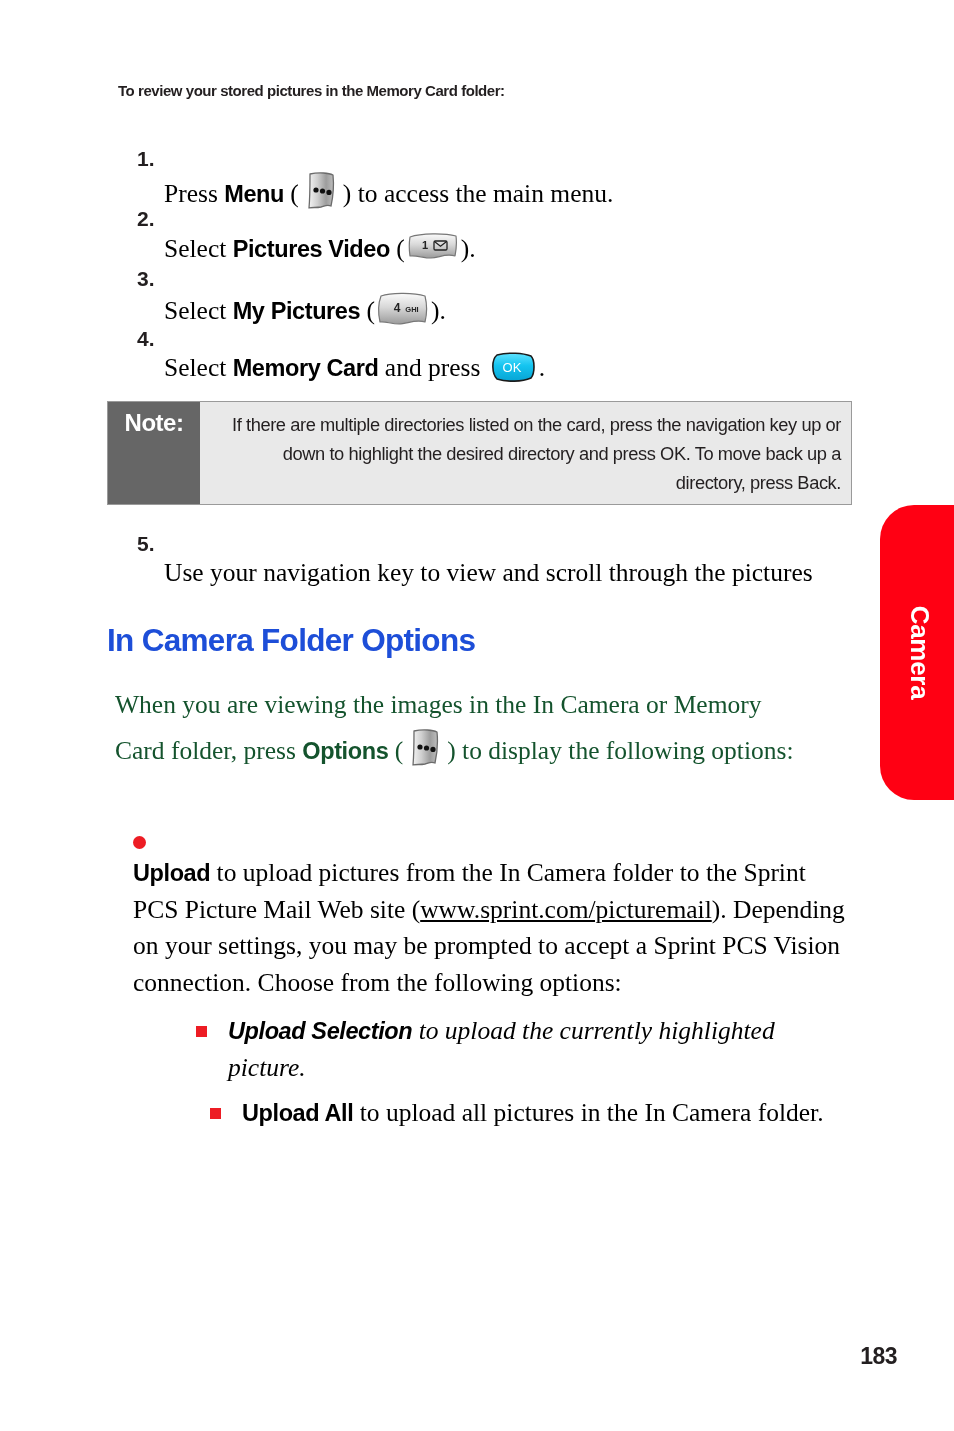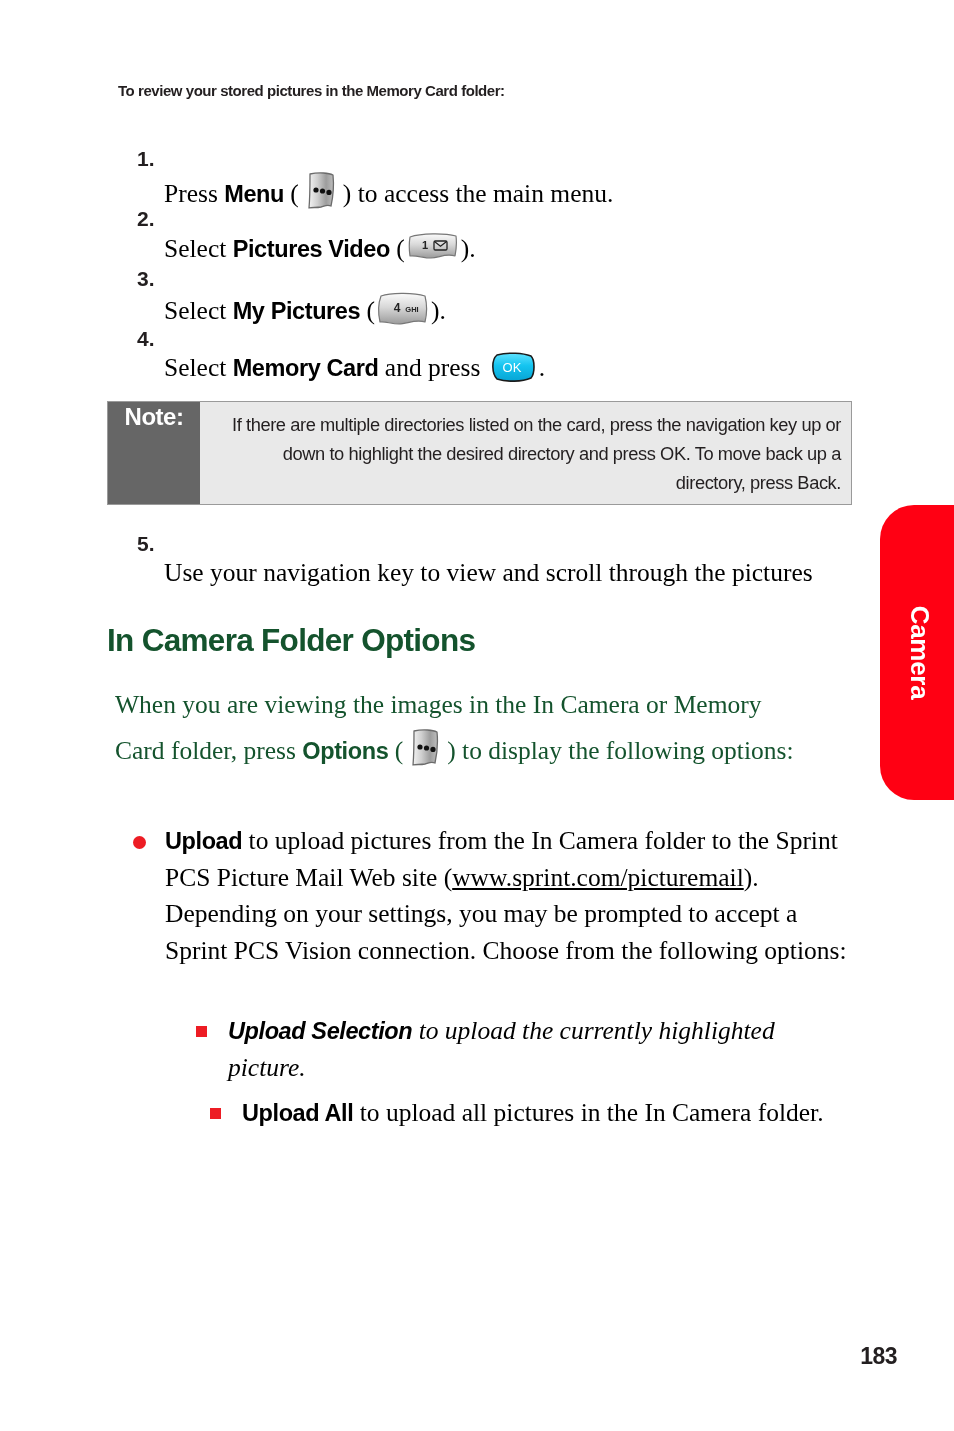--- a/index.html
+++ b/index.html
@@ -87,21 +87,21 @@
     background: #e9e9e9;
     display: flex;
     align-items: stretch;
   }
   #note-label-cell {
     flex: 0 0 92px;
     background: #666666;
     display: flex;
     align-items: flex-start;
     justify-content: center;
-    padding-top: 1px;
+    padding-top: 7px;
     box-sizing: border-box;
   }
   #note-label-text {
     font-family: "Liberation Sans", sans-serif;
     font-weight: bold;
     font-size: 24px;
     letter-spacing: -0.5px;
     color: #ffffff;
   }
   #note-text {
@@ -118,21 +118,21 @@
 
   
   #section-heading {
     position: absolute;
     left: 107px;
     top: 622px;
     font-family: "Liberation Sans", sans-serif;
     font-weight: bold;
     font-size: 31.5px;
     letter-spacing: -0.7px;
-    color: #14532d;
+    color: #1d4ed8;
     white-space: nowrap;
   }
 
   
   #intro-para {
     position: absolute;
     left: 115px;
     top: 682px;
     width: 700px;
     font-family: "Liberation Serif", serif;
@@ -163,21 +163,21 @@
     height: 11px;
     background: #ed1c24;
   }
   .bullet-body {
     flex: 1 1 auto;
     font-family: "Liberation Serif", serif;
     font-size: 25.5px;
     line-height: 36.5px;
     color: #000;
   }
-  #bullet-upload { left: 133px; top: 823px; width: 722px; }
+  #bullet-upload { left: 133px; top: 823px; width: 722px; flex-direction: column; }
   #bullet-upload-selection { left: 196px; top: 1013px; width: 650px; font-style: italic; }
   #bullet-upload-all { left: 210px; top: 1095px; width: 660px; }
 
   .link {
     text-decoration: underline;
   }
 
   
   #side-tab {
     position: absolute;

